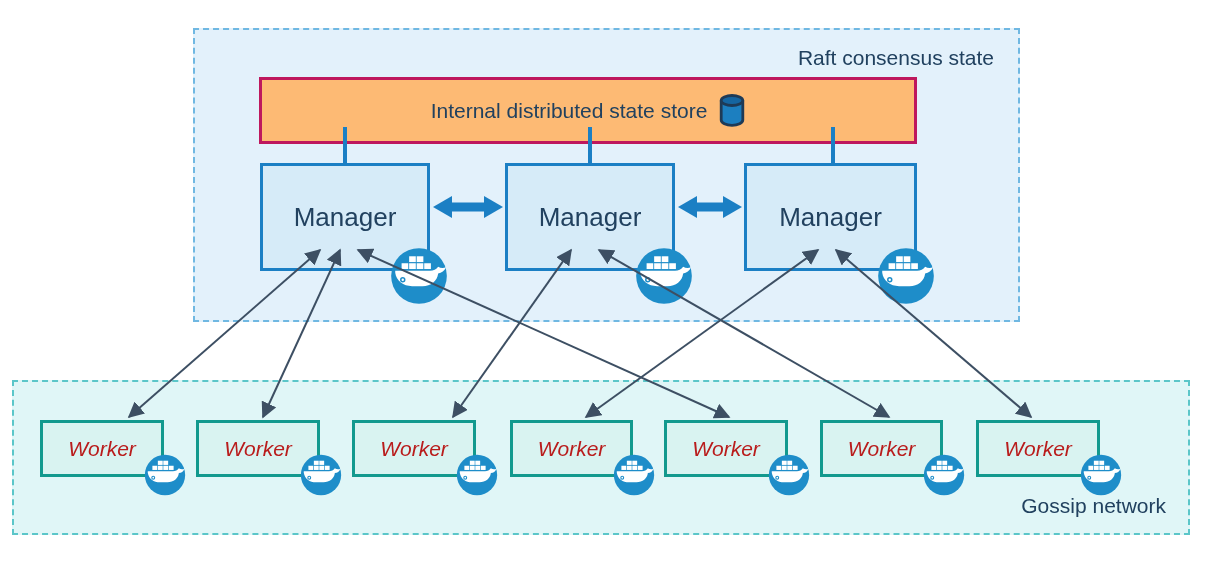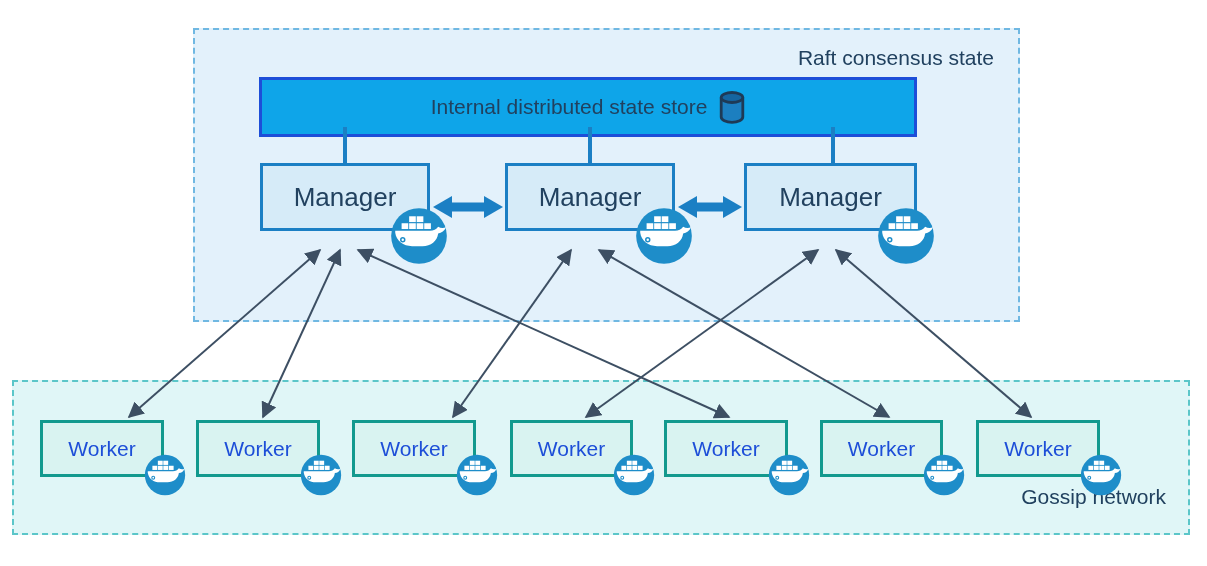--- a/index.html
+++ b/index.html
@@ -15,52 +15,52 @@
     background:#e3f1fb;border:2px dashed #70b8e2;
   }
   .raft-label{
     position:absolute;right:24px;top:16px;font-size:21px;color:#21415f;white-space:nowrap;
   }
   .gossip-box{
     position:absolute;left:12px;top:380px;width:1178px;height:155px;
     background:#e0f6f7;border:2px dashed #5bc6c9;
   }
   .gossip-label{
-    position:absolute;right:22px;bottom:24px;font-size:21px;color:#21415f;white-space:nowrap;
+    position:absolute;right:22px;bottom:15px;font-size:21px;color:#21415f;white-space:nowrap;
   }
 
   
   .store-box{
-    position:absolute;left:259px;top:77px;width:658px;height:60px;
-    background:#0ea5e9;border:3px solid #1d4ed8;
+    position:absolute;left:259px;top:77px;width:658px;height:67px;
+    background:#fdba74;border:3px solid #be185d;
     display:flex;align-items:center;justify-content:center;gap:12px;
     font-size:21px;color:#21415f;
   }
   .store-connector{
     position:absolute;top:127px;width:4px;height:38px;background:#1b7fc4;
   }
   .conn-1{left:343px;} .conn-2{left:588px;} .conn-3{left:831px;}
 
   
   .manager-box{
-    position:absolute;top:163px;height:68px;
+    position:absolute;top:163px;height:108px;
     background:#d6ebf8;border:3px solid #1b7fc4;
     display:flex;align-items:center;justify-content:center;
     font-size:26px;color:#21415f;
   }
   .m1{left:260px;width:170px;}
   .m2{left:505px;width:170px;}
   .m3{left:744px;width:173px;}
 
   
   .worker-box{
     position:absolute;top:420px;height:57px;width:124px;
     background:#d9f3f1;border:3px solid #12998e;
     display:flex;align-items:center;justify-content:center;
-    font-size:21px;color:#1d4ed8;
+    font-size:21px;color:#b91c1c;font-style:italic;
   }
   .w1{left:40px;} .w2{left:196px;} .w3{left:352px;} .w4{left:510px;width:123px;}
   .w5{left:664px;} .w6{left:820px;width:123px;} .w7{left:976px;}
 
   
   .docker-badge{position:absolute;line-height:0;}
   .manager-box .docker-badge{right:-21px;bottom:-37px;width:58px;height:58px;}
   .worker-box .docker-badge{right:-25px;bottom:-22px;width:42px;height:42px;}
   .docker-badge svg{width:100%;height:100%;}
 

